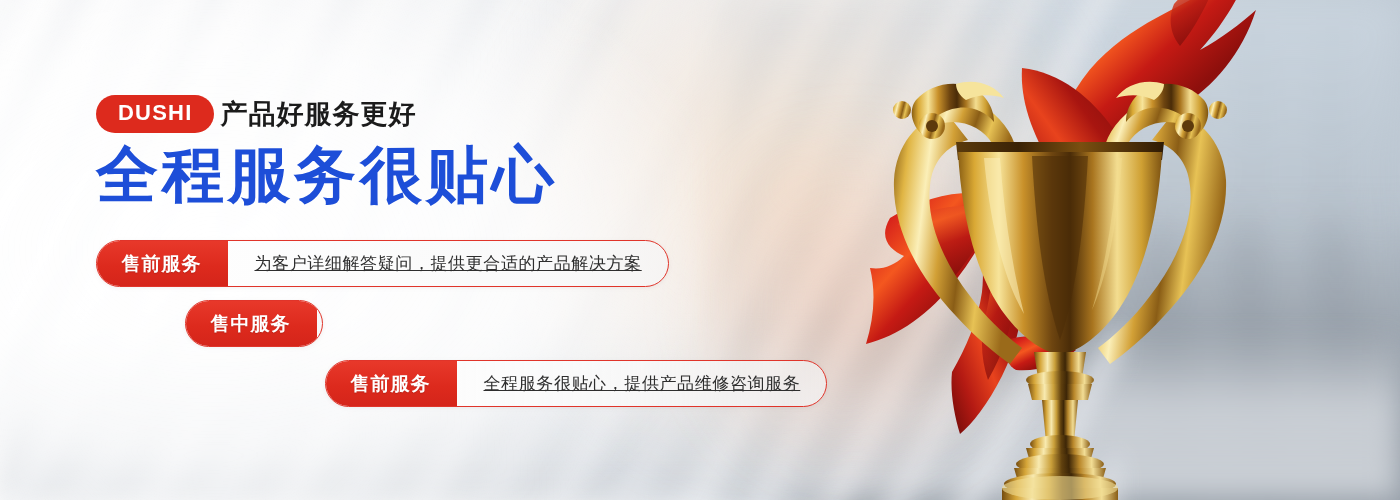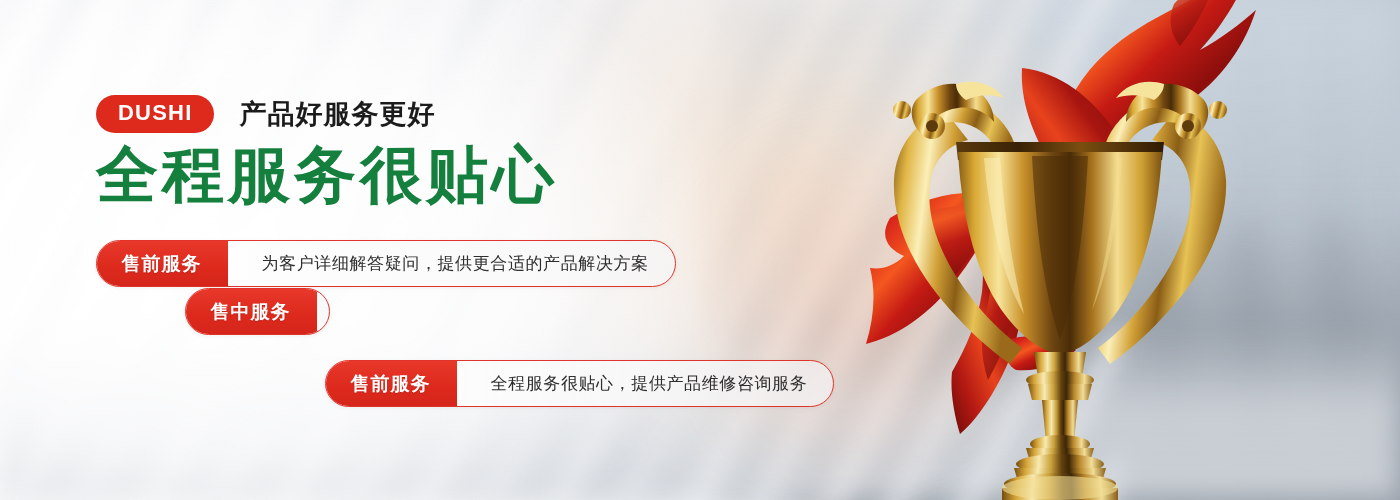--- a/index.html
+++ b/index.html
@@ -61,64 +61,64 @@
     filter:blur(24px);
   }
 
   
   .art{position:absolute;right:-10px;top:-20px;width:640px;height:540px;}
   .art svg{width:100%;height:100%;display:block;}
 
   
   .content{position:absolute;left:0;top:0;width:900px;height:500px;}
 
-  .eyebrow{position:absolute;left:96px;top:95px;display:flex;align-items:center;gap:16px;}
+  .eyebrow{position:absolute;left:96px;top:95px;display:flex;align-items:center;gap:6px;}
   .badge{
     background:#dd2a1d;color:#fff;font-weight:bold;font-size:22px;letter-spacing:1.2px;
     padding:7px 22px 9px;border-radius:22px;line-height:1;
     font-family:"Liberation Sans","DejaVu Sans",sans-serif;
   }
   .eyebrow-text{
     font-size:27px;font-weight:bold;color:#1b1b1b;letter-spacing:1px;
     font-family:"DejaVu Sans","Liberation Sans",sans-serif;
-    margin-left:9px;
   }
 
   .headline{
     position:absolute;left:96px;top:142px;
-    font-size:62px;font-weight:bold;color:#15803d;letter-spacing:4px;line-height:1.05;
+    font-size:62px;font-weight:bold;color:#1d4ed8;letter-spacing:4px;line-height:1.05;
     font-family:"DejaVu Sans","Liberation Sans",sans-serif;
     text-shadow:0 1px 0 rgba(255,255,255,.55);
   }
 
   .pills{position:absolute;left:0;top:240px;}
   .pill{
     position:absolute;display:flex;align-items:stretch;height:45px;
     border:1.5px solid #e0342a;border-radius:24px;
     background:linear-gradient(90deg,rgba(255,255,255,.92) 0%,rgba(250,250,250,.80) 60%,rgba(246,246,247,.62) 100%);
     box-shadow:0 1px 4px rgba(120,100,100,.09);
     overflow:hidden;
   }
   .pill-label{
     display:flex;align-items:center;justify-content:center;
     min-width:100px;padding:0 16px;
     background:linear-gradient(180deg,#e8392b 0%,#dd2a1d 55%,#d4241a 100%);
     color:#ffffff;font-size:19px;font-weight:bold;letter-spacing:1px;
     font-family:"DejaVu Sans","Liberation Sans",sans-serif;
     border-radius:23px 0 0 23px;
-    margin:-1.5px 12px -1.5px -1.5px;
+    margin:-1.5px 5px -1.5px -1.5px;
     text-shadow:0 1px 1px rgba(130,20,12,.35);
   }
   .pill-text{
     display:flex;align-items:center;padding:0 26px 0 22px;
     font-size:17px;color:#2e2e2e;letter-spacing:.6px;white-space:nowrap;
     font-family:"DejaVu Sans","Liberation Sans",sans-serif;
+    text-decoration:underline;
   }
   .pill-1{left:96px;top:0;}
-  .pill-2{left:185px;top:48px;}
+  .pill-2{left:185px;top:60px;}
   .pill-3{left:325px;top:120px;}
 </style>
 </head>
 <body>
 
 <div class="banner">
 
   <div class="bg-base"></div>
   <div class="bg-city"></div>
   <div class="bg-city2"></div>

